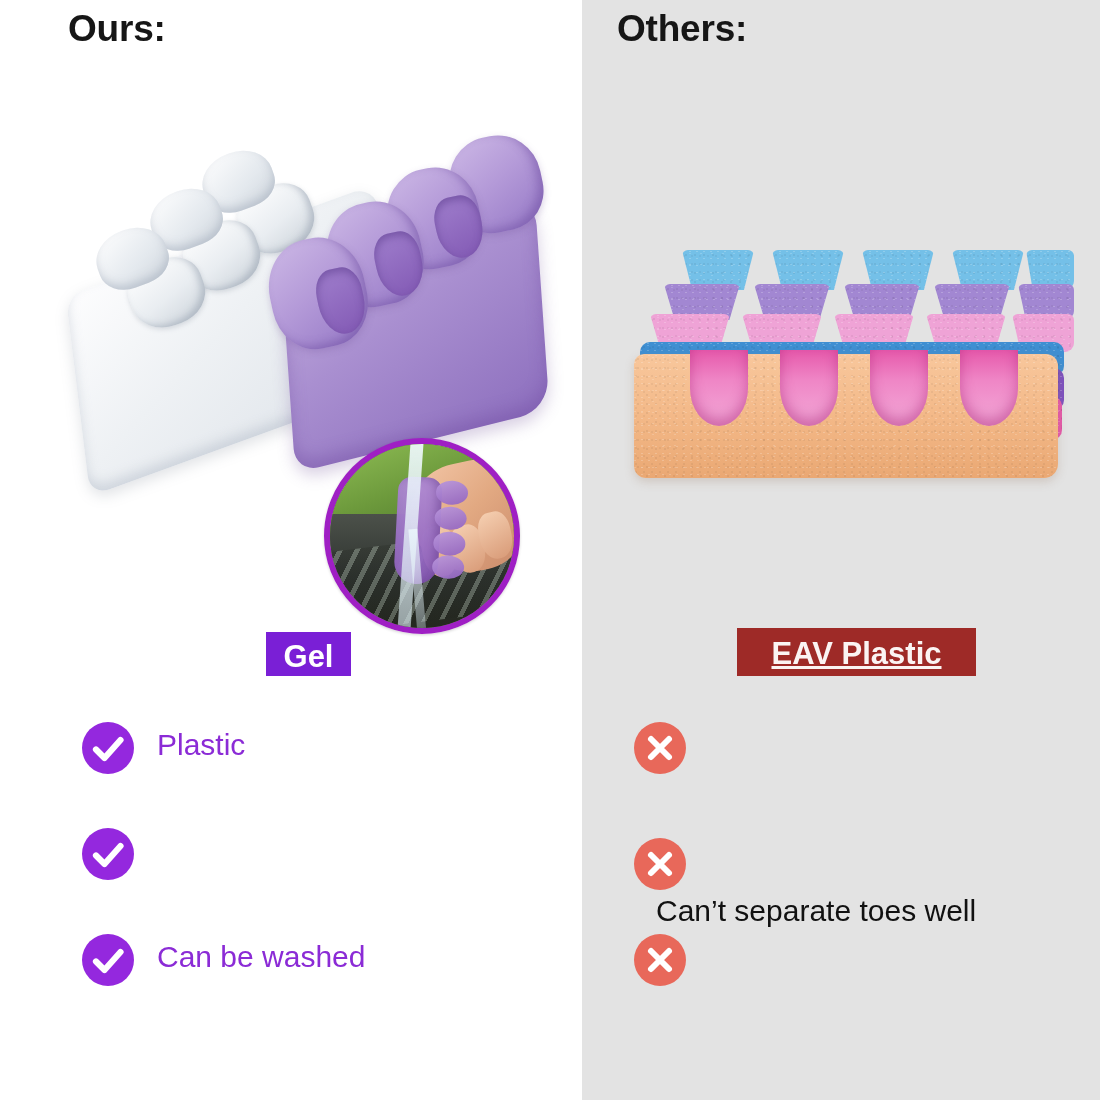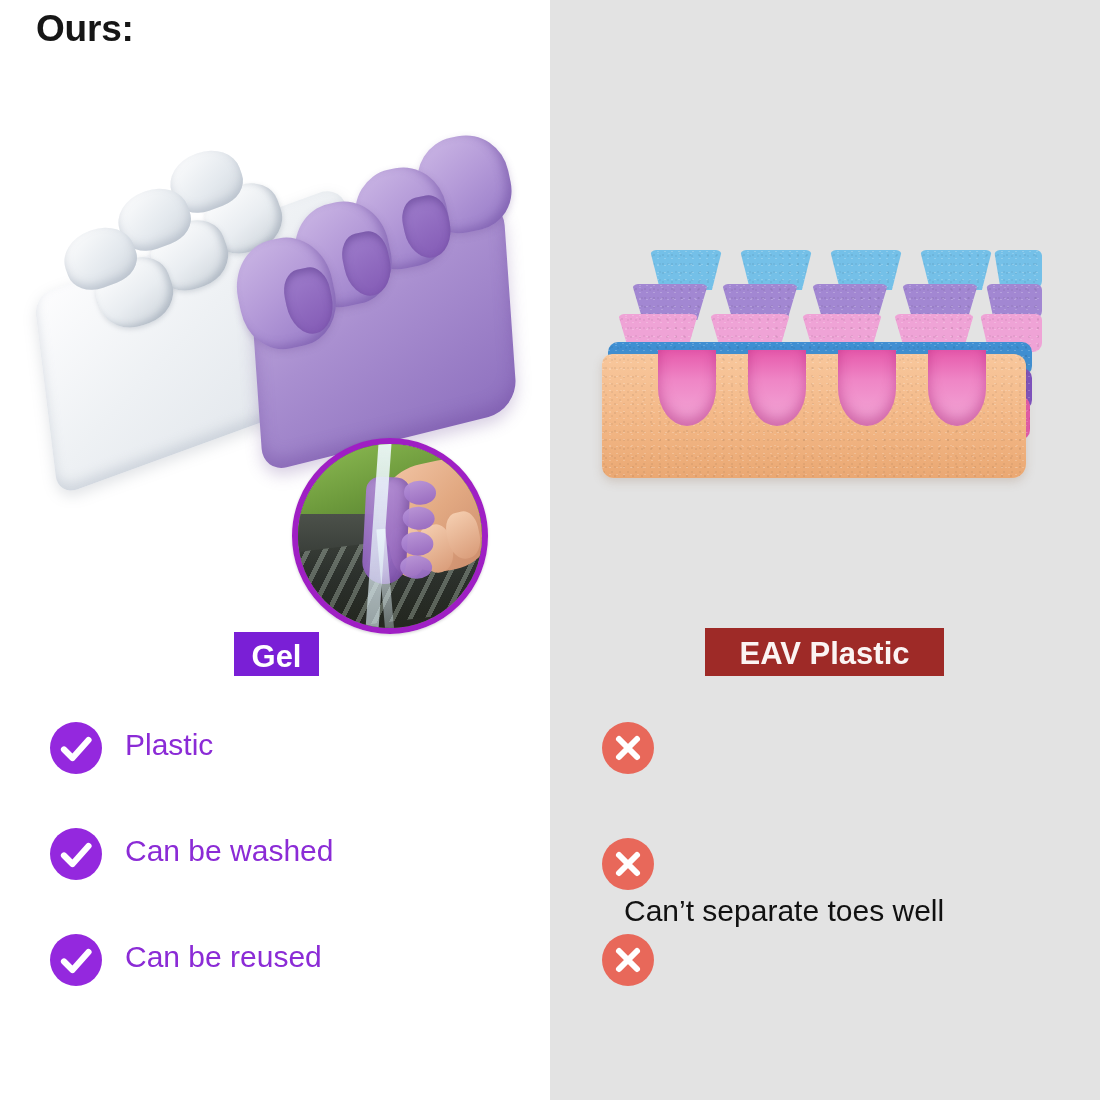--- a/index.html
+++ b/index.html
@@ -3,21 +3,21 @@
 <meta charset="utf-8">
 <style>
   * { margin:0; padding:0; box-sizing:border-box; }
   html,body { width:1100px; height:1100px; overflow:hidden; }
   body {
     font-family:"Liberation Sans", sans-serif;
     background:#ffffff;
   }
   .board { position:relative; width:1100px; height:1100px; background:#ffffff; }
 
-  .panel { position:absolute; top:0; height:1100px; }
+  .panel { position:absolute; top:0; height:1100px;margin-left:32px; }
   .panel-left  { left:0;   width:550px; background:#ffffff; }
   .panel-right { left:550px; width:550px; background:#e3e3e3; }
 
   .panel-title {
     position:absolute;
     font-size:37px;
     font-weight:bold;
     color:#161616;
     letter-spacing:-0.2px;
   }
@@ -299,36 +299,36 @@
         </span>
         <span class="flabel pos">Plastic</span>
       </div>
 
       <div class="frow" style="top:106px;">
         <span class="ficon check">
           <svg width="52" height="52" viewBox="0 0 52 52">
             <path d="M14 27.5 L22.5 36 L38.5 18" fill="none" stroke="#ffffff" stroke-width="6.2" stroke-linecap="round" stroke-linejoin="round"></path>
           </svg>
         </span>
-        <span class="flabel pos">Can be washed</span>
       </div>
 
       <div class="frow" style="top:212px;">
         <span class="ficon check">
           <svg width="52" height="52" viewBox="0 0 52 52">
             <path d="M14 27.5 L22.5 36 L38.5 18" fill="none" stroke="#ffffff" stroke-width="6.2" stroke-linecap="round" stroke-linejoin="round"></path>
           </svg>
         </span>
-        <span class="flabel pos">Can be reused</span>
+        <span class="flabel pos">Can be washed</span>
       </div>
     </div>
   </div>
 
   <div class="panel panel-right">
 
+    <div class="panel-title title-right">Others:</div>
 
     <div class="art-right" style="left:0;">
       <div class="foam">
 
         <div class="foam-tab foam-blue" style="left:58px;  top:0px;  width:72px; height:40px; clip-path:polygon(0 0,100% 0,86% 100%,14% 100%);">
             <span class="foam-grain"></span>
           </div>
         <div class="foam-tab foam-blue" style="left:148px; top:0px;  width:72px; height:40px; clip-path:polygon(0 0,100% 0,86% 100%,14% 100%);">
             <span class="foam-grain"></span>
           </div>
@@ -404,21 +404,21 @@
           <span style="position:absolute;left:42px;top:-6px;width:70px;height:80px;background:#e3e3e3;border-radius:0 0 50% 50%;opacity:0;"></span>
         </div>
 
         <div style="position:absolute;left:66px;  top:100px; width:58px; height:76px; border-radius:0 0 50% 50%; background:linear-gradient(180deg,#e659ab 0%,#ef86c6 40%,#f3aad8 100%); box-shadow:inset 0 -7px 13px rgba(165,25,110,.45);"></div>
         <div style="position:absolute;left:156px; top:100px; width:58px; height:76px; border-radius:0 0 50% 50%; background:linear-gradient(180deg,#e659ab 0%,#ef86c6 40%,#f3aad8 100%); box-shadow:inset 0 -7px 13px rgba(165,25,110,.45);"></div>
         <div style="position:absolute;left:246px; top:100px; width:58px; height:76px; border-radius:0 0 50% 50%; background:linear-gradient(180deg,#e659ab 0%,#ef86c6 40%,#f3aad8 100%); box-shadow:inset 0 -7px 13px rgba(165,25,110,.45);"></div>
         <div style="position:absolute;left:336px; top:100px; width:58px; height:76px; border-radius:0 0 50% 50%; background:linear-gradient(180deg,#e659ab 0%,#ef86c6 40%,#f3aad8 100%); box-shadow:inset 0 -7px 13px rgba(165,25,110,.45);"></div>
       </div>
     </div>
 
-    <div class="badge badge-eav" style="left:155px;">EAV Plastic</div>
+    <div class="badge badge-eav" style="left:155px;text-decoration:underline;">EAV Plastic</div>
 
     <div class="flist" style="left:52px; top:724px; width:480px;">
 
       <div class="frow" style="top:0px; width:470px;">
         <span class="ficon cross">
           <svg width="52" height="52" viewBox="0 0 52 52">
             <path d="M17 17 L35 35 M35 17 L17 35" fill="none" stroke="#ffffff" stroke-width="6" stroke-linecap="round"></path>
           </svg>
         </span>
       </div>

